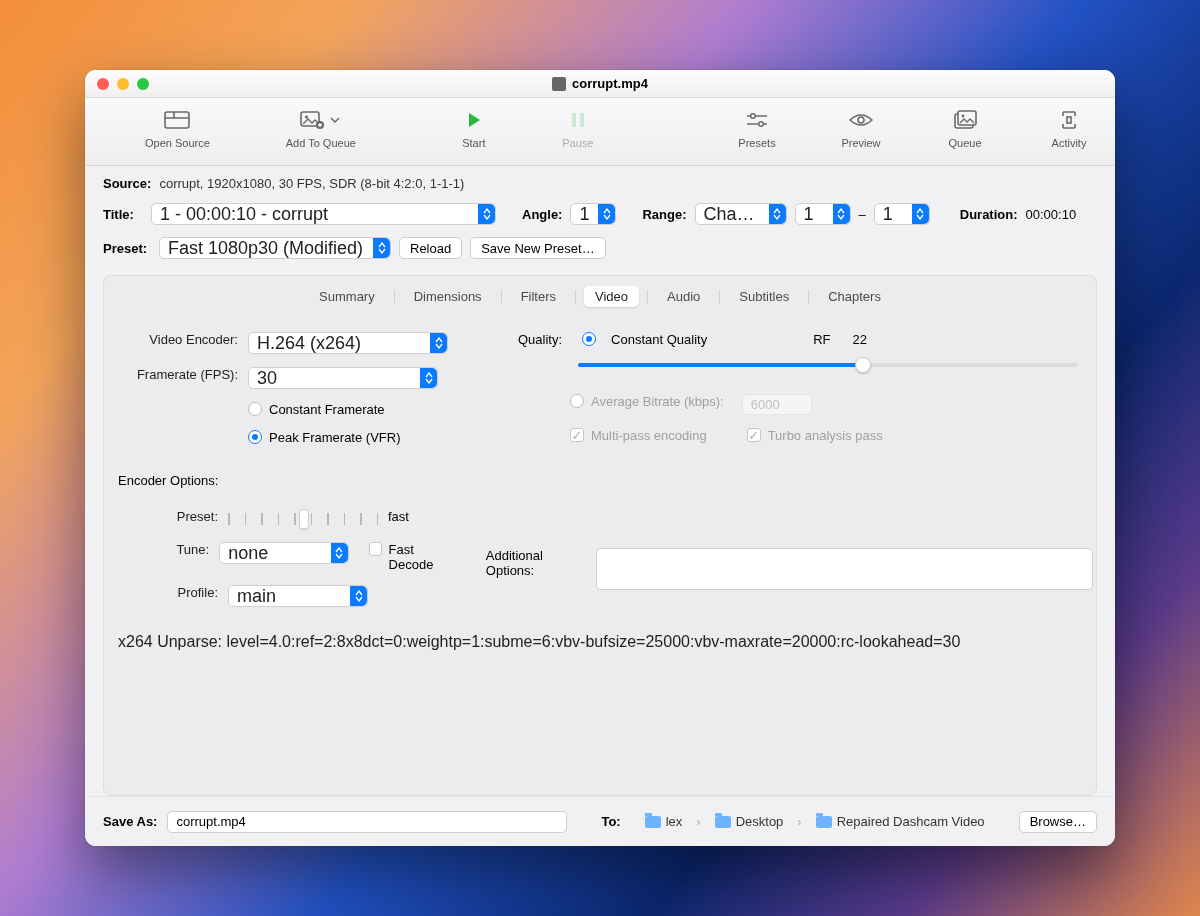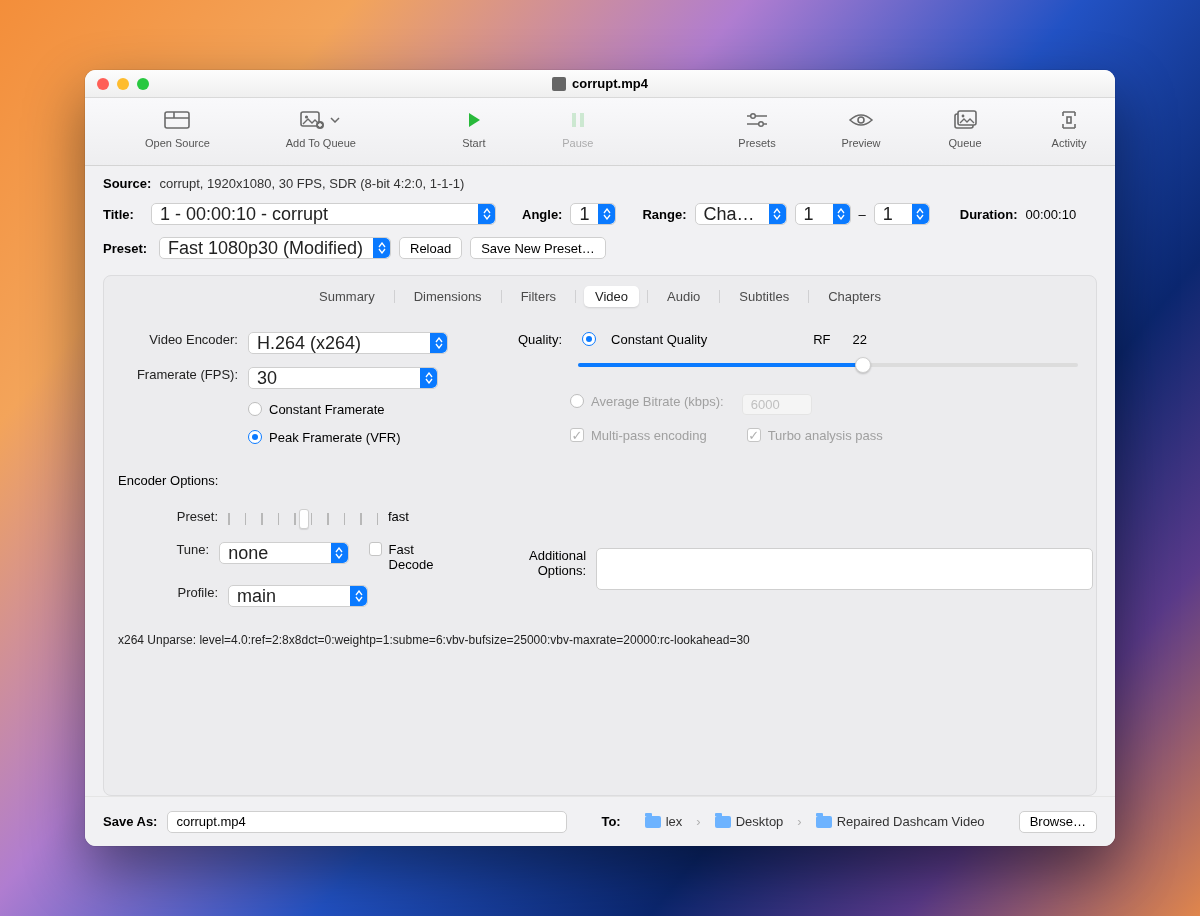--- a/index.html
+++ b/index.html
@@ -56,21 +56,21 @@
   .slider-track { position:relative; height:4px; background:#dcdcdc; border-radius:2px; }
   .slider-fill { position:absolute; height:100%; background:#0a7aff; border-radius:2px; left:0; }
   .slider-thumb { position:absolute; width:16px; height:16px; background:#fff; border:1px solid #d0d0d0; border-radius:50%; top:-6px; box-shadow:0 1px 2px rgba(0,0,0,.2); }
   .preset-slider { position:relative; height:20px; width:150px; }
   .preset-slider .ticks { position:absolute; inset:0; display:flex; justify-content:space-between; align-items:center; }
   .preset-slider .tick { width:1.5px; height:12px; background:#b8b8b8; }
   .preset-slider .thumb2 { position:absolute; width:10px; height:20px; background:#fff; border:1px solid #cfcfcf; border-radius:3px; top:0; box-shadow:0 1px 1px rgba(0,0,0,.1); }
 
   .numbox { background:#f5f5f5; border:1px solid #e4e4e4; border-radius:4px; padding:2px 8px; color:#c0c0c0; min-width:70px; display:inline-block; }
   .additional { background:#fff; border:1px solid #cfcfcf; border-radius:5px; width:540px; height:42px; }
-  .unparse { margin-top:16px; font-size:12px; color:#222; }
+  .unparse { margin-top:16px; font-size:16px; color:#222; }
 
   .footer { height:50px; background:#f1f1f3; border-top:1px solid #e5e5e5; display:flex; align-items:center; padding:0 18px; gap:10px; }
   .saveas-input { background:#fff; border:1px solid #cfcfcf; border-radius:5px; height:22px; padding:0 8px; flex:0 0 400px; display:flex; align-items:center; }
   .crumb { display:inline-flex; align-items:center; gap:5px; color:#333; }
   .folder-ic { width:16px; height:12px; background:#6db3ff; border-radius:2px; position:relative; }
   .folder-ic::before{content:"";position:absolute;top:-3px;left:0;width:7px;height:3px;background:#6db3ff;border-radius:1px 1px 0 0;}
   .crumb-sep { color:#b0b0b0; padding:0 4px; }
   svg { display:block; }
 </style>
 </head>
@@ -446,21 +446,21 @@
                     <path d="M1 5 L4 1 L7 5" fill="none" stroke="#fff" stroke-width="1.3"></path>
                   </svg>
                   <svg viewBox="0 0 8 6">
                     <path d="M1 1 L4 5 L7 1" fill="none" stroke="#fff" stroke-width="1.3"></path>
                   </svg>
                 </span>
             </div>
           </div>
         </div>
         <div style="padding-top:52px;">
-          <div style="display:flex; gap:10px;text-align:right;">
+          <div style="display:flex; gap:10px;">
             <span>Additional Options:</span>
             <div class="additional"></div>
           </div>
         </div>
       </div>
 
       <div class="unparse">x264 Unparse: level=4.0:ref=2:8x8dct=0:weightp=1:subme=6:vbv-bufsize=25000:vbv-maxrate=20000:rc-lookahead=30</div>
     </div>
 
   </div>

